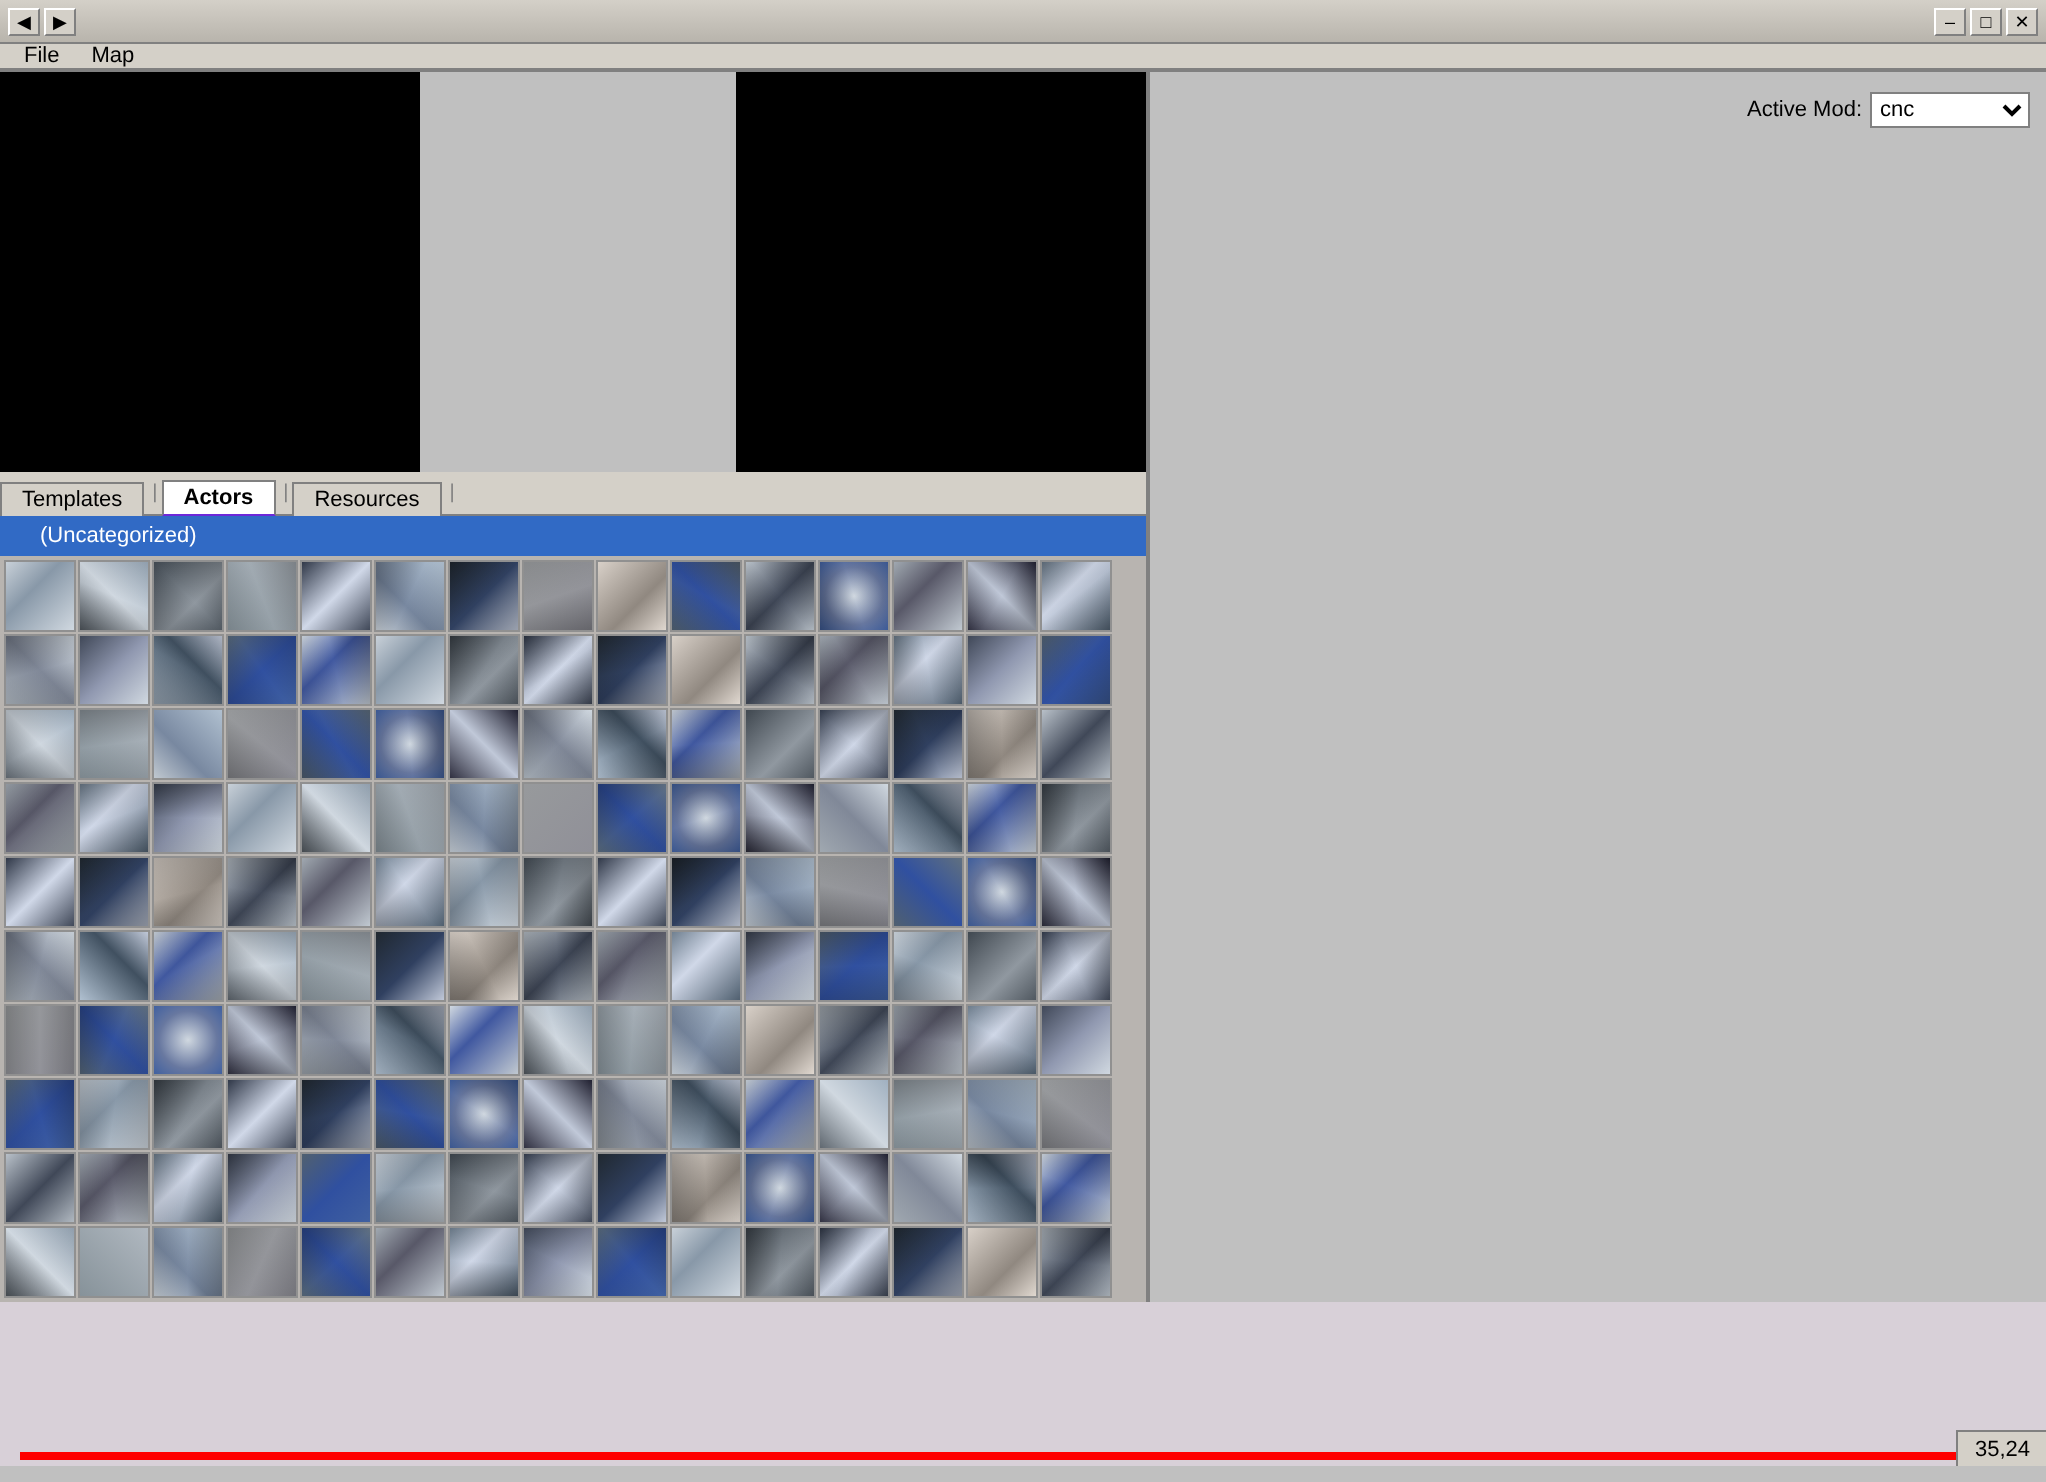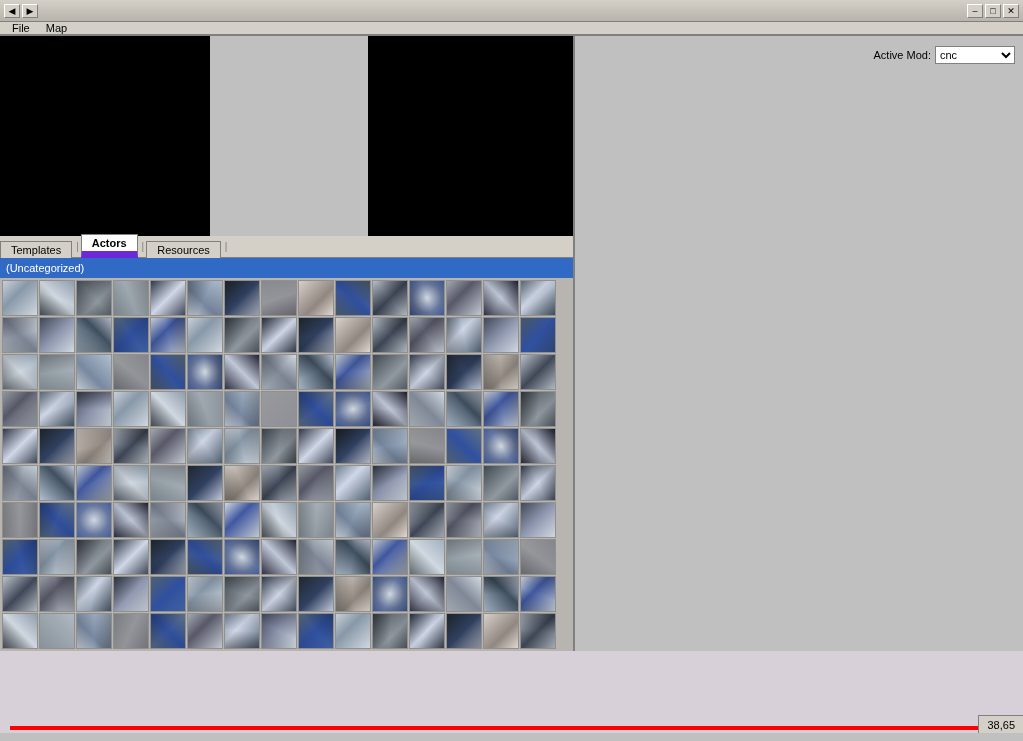--- a/index.html
+++ b/index.html
@@ -136,38 +136,38 @@
       border: 1px solid #808080;
       border-bottom: none;
       background: #d4d0c8;
       cursor: pointer;
       margin-right: 2px;
       position: relative;
       top: 1px;
     }
     .tab.active {
       background: #fff;
-      border-bottom: 7px solid #6d28d9;
+      border-bottom: 1px solid #6d28d9;
       font-weight: bold;
     }
     .tab-sep {
       color: #808080;
       padding: 0 2px;
       align-self: center;
       font-size: 10px;
     }
 
     
     #category-header {
       height: 20px;
       background: #316ac5;
       color: white;
       display: flex;
       align-items: center;
-      padding: 0 6px;
+      padding: 0 20px;
       font-size: 11px;
       flex-shrink: 0;
     }
 
     
     #tile-grid {
       flex: 1;
       overflow-y: auto;
       background: #b8b4b0;
       display: flex;
@@ -795,17 +795,17 @@
           <ellipse cx="10" cy="30" rx="6" ry="5" fill="#606060"></ellipse>
           <ellipse cx="25" cy="32" rx="6" ry="5" fill="#606060"></ellipse>
           <ellipse cx="40" cy="30" rx="6" ry="5" fill="#606060"></ellipse>
           <rect x="8" y="22" width="6" height="3" fill="#b0b090"></rect>
           <rect x="36" y="22" width="6" height="3" fill="#b0b090"></rect>
         </svg>
       </div>
     </div>
 
     <div id="statusbar">
-      <span>38,65</span>
+      <span>35,24</span>
     </div>
   </div>
 
 </div>
 
 </body></html>

